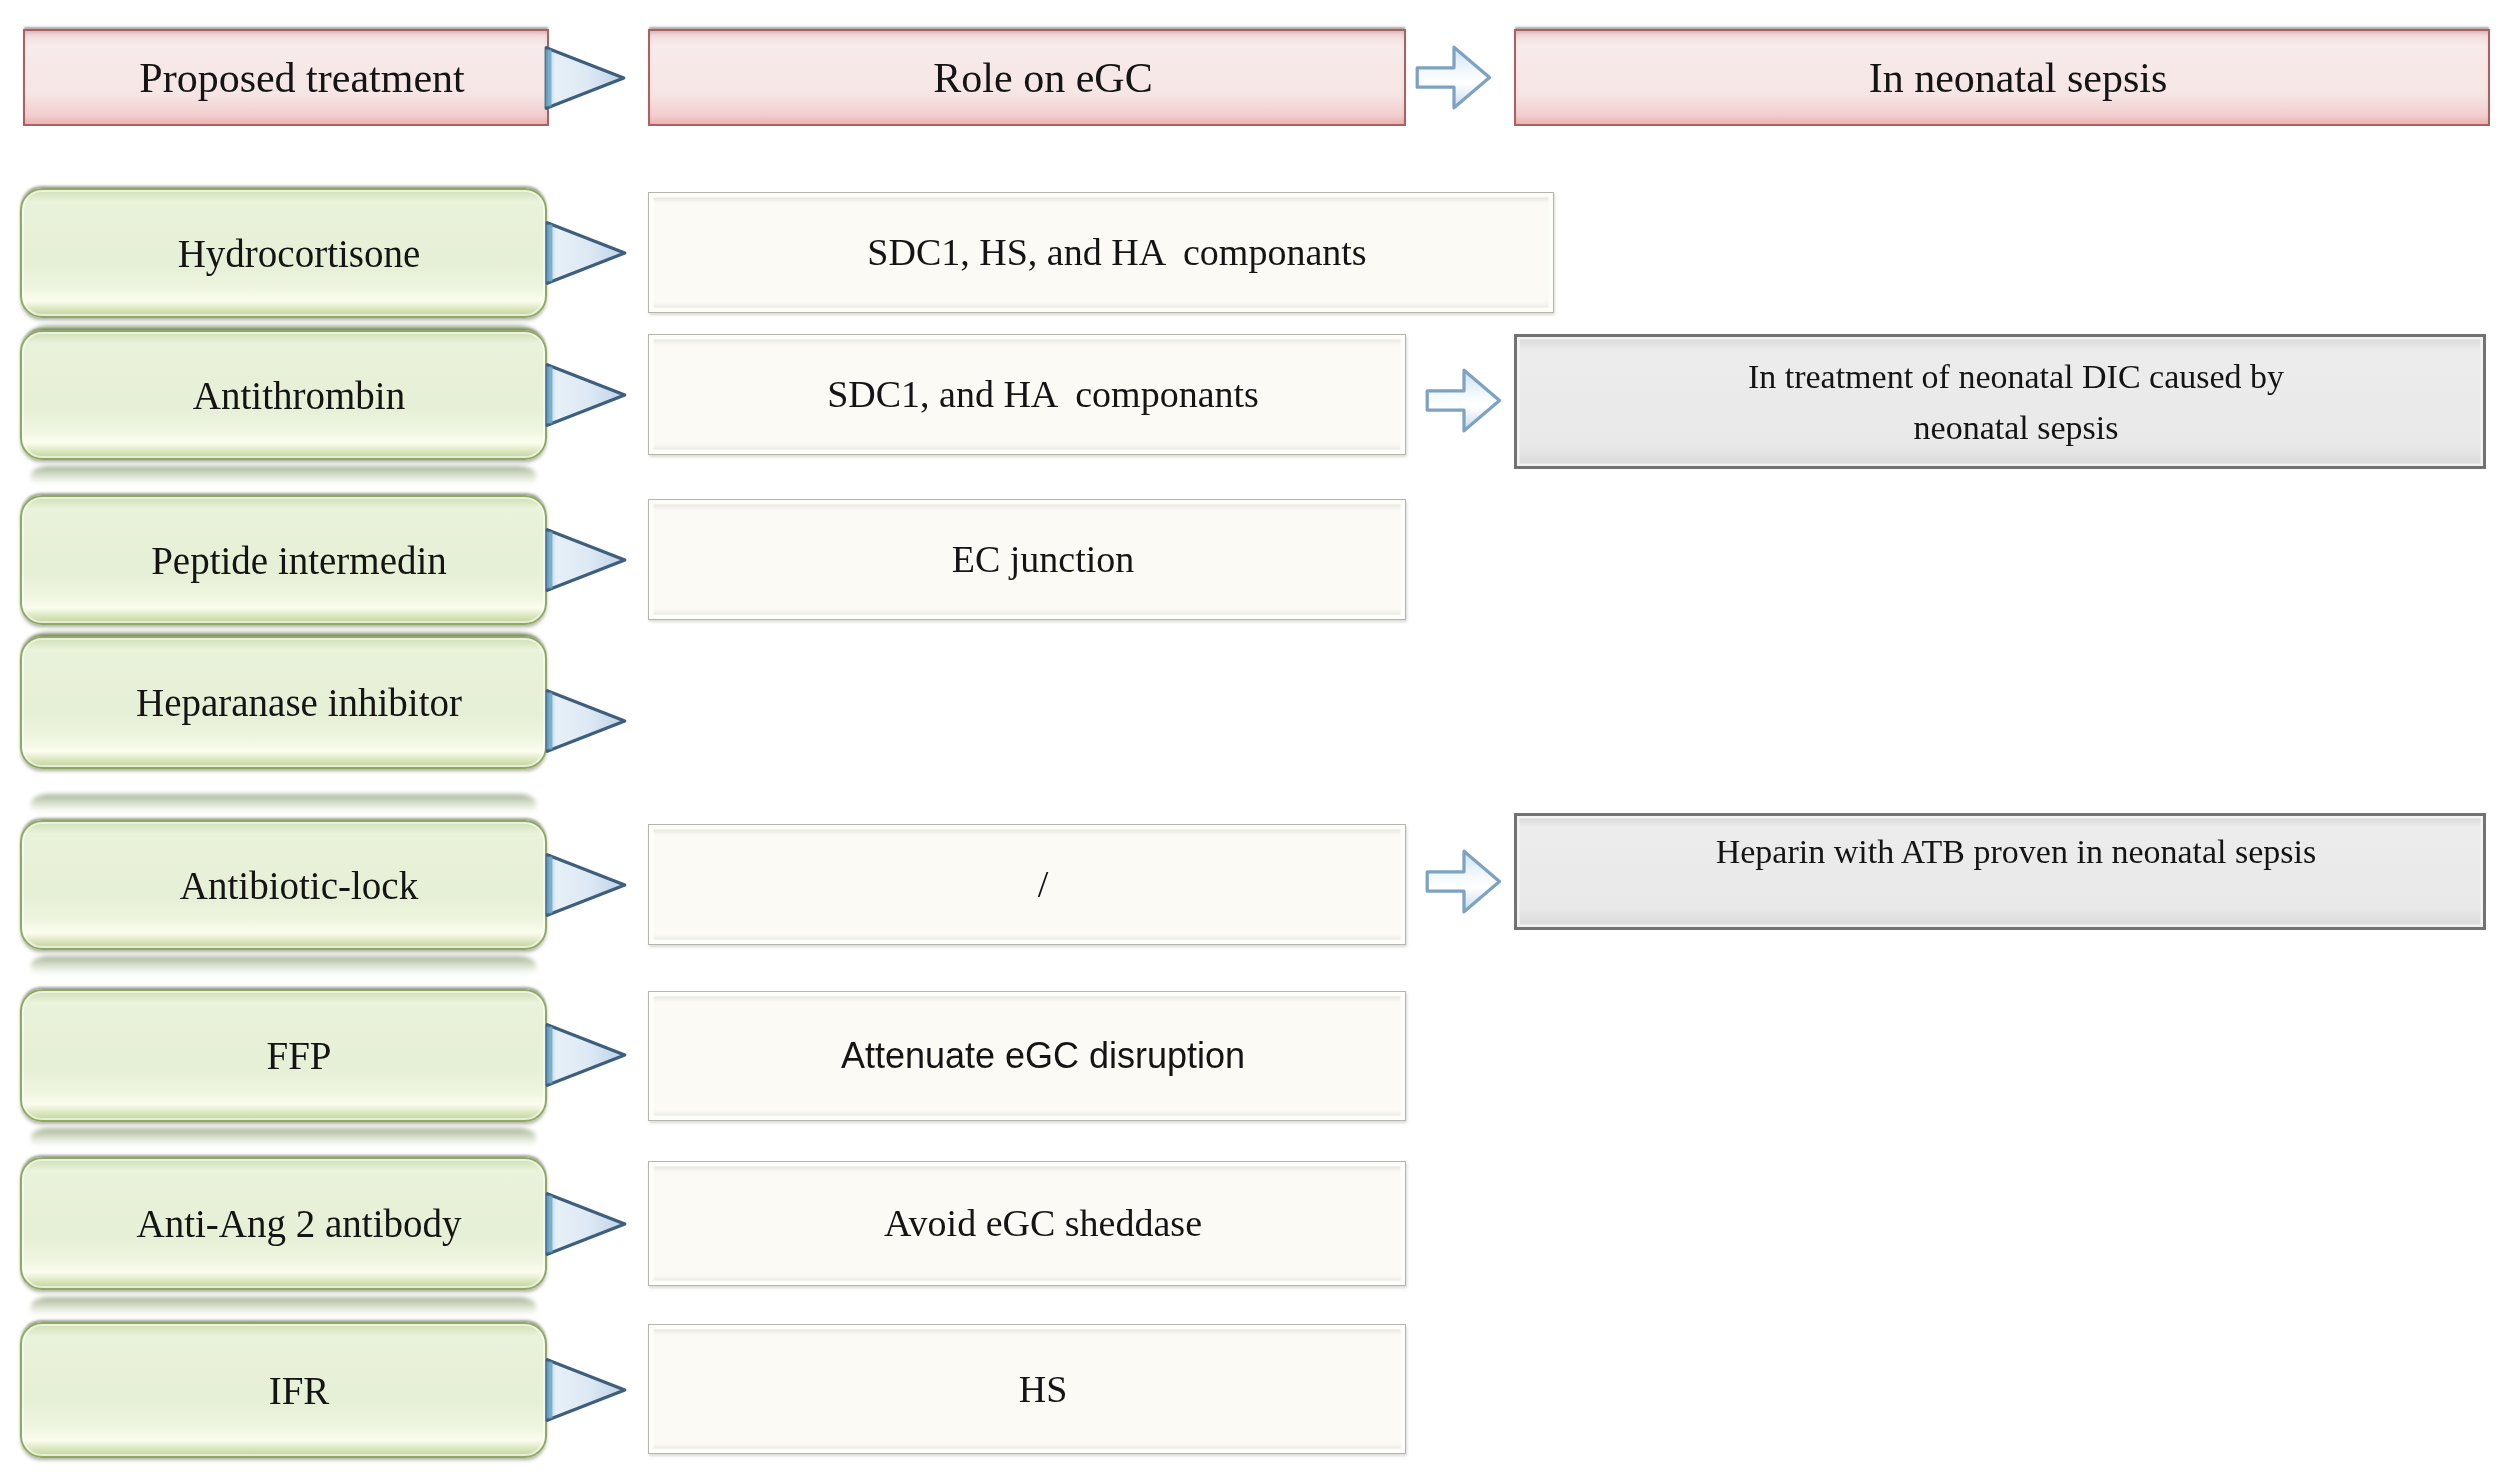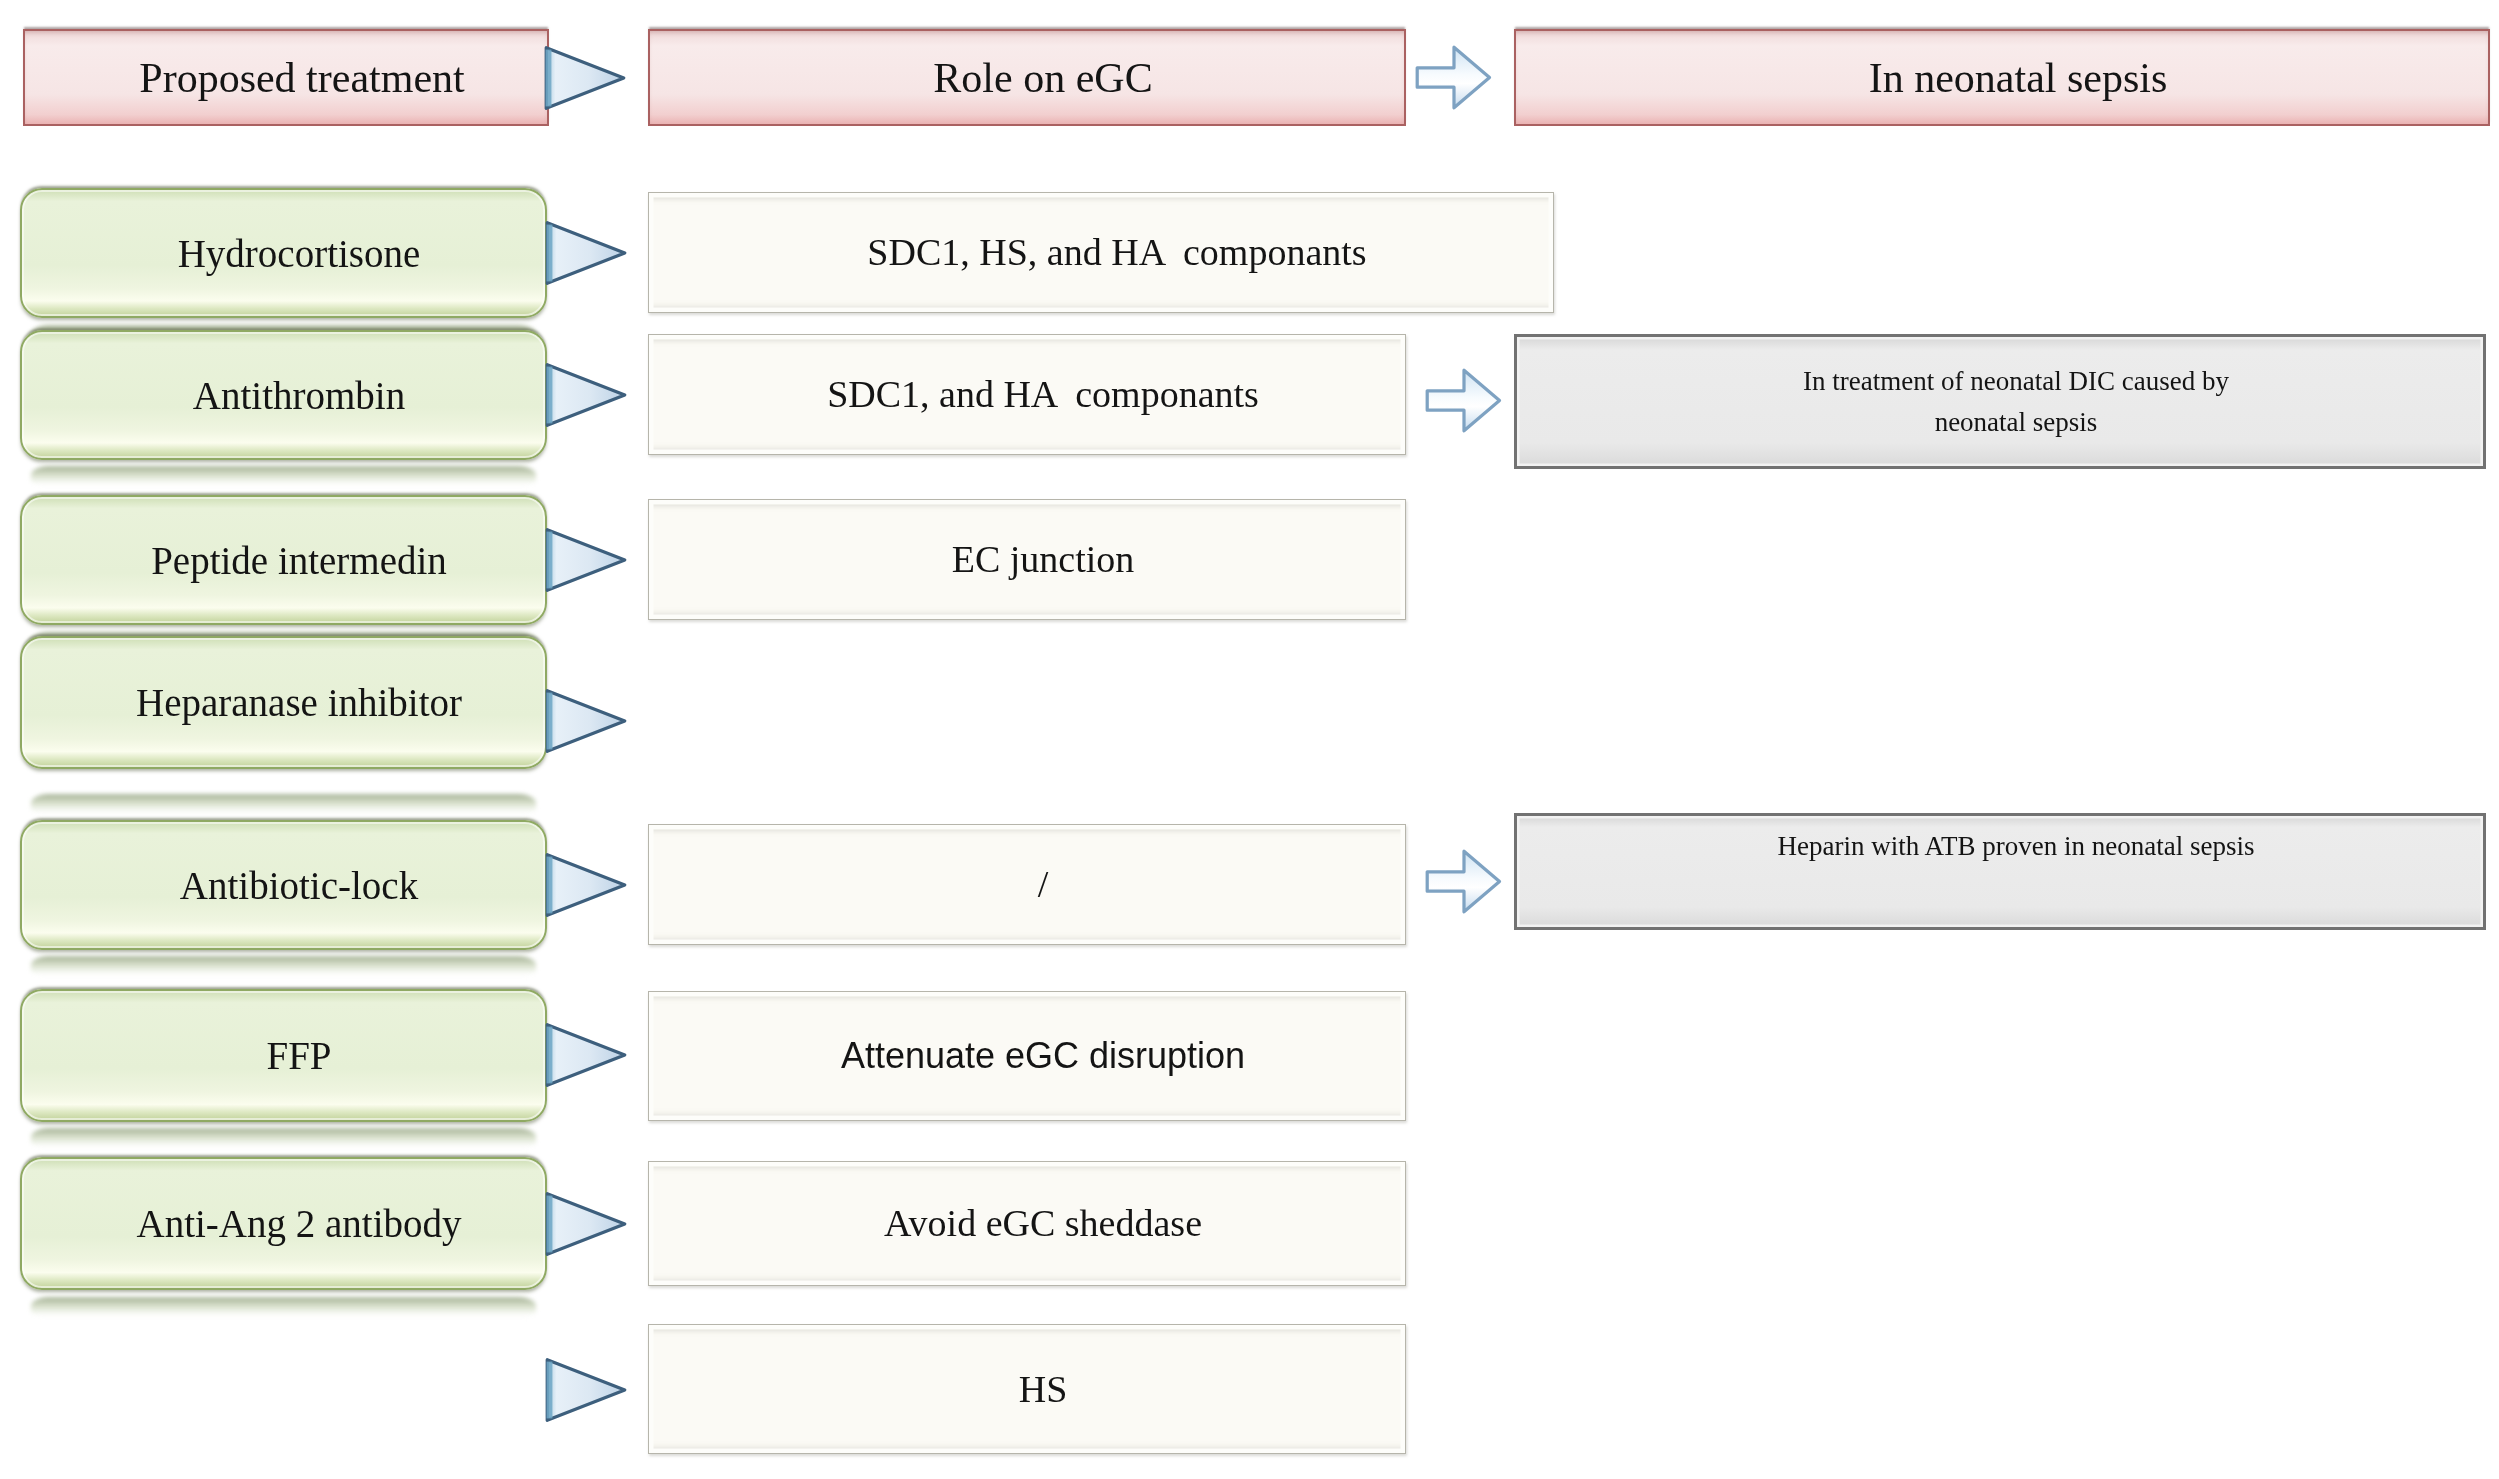--- a/index.html
+++ b/index.html
@@ -58,21 +58,21 @@
                 inset 0 9px 7.8px -5.2px rgba(135, 135, 125, 0.42),
                 inset 0 -10.4px 7.8px -6.5px rgba(145, 145, 135, 0.35),
                 1.3px 1.9px 2.6px rgba(150, 150, 140, 0.35);
     font-size: 38px;
   }
   
   .gray {
     border: 3.9px solid #727272;
     background: linear-gradient(180deg, #d6d6d6 0%, #ececec 10%, #e9e9e9 82%, #dadada 100%);
     box-shadow: inset 0 0 0 2.6px #f2f2f2;
-    font-size: 27px;
+    font-size: 34px;
   }
   .gray.top-align {
     align-items: flex-start;
     padding-top: 10.4px;
   }
   .label { display: block; }
   .prewrap { white-space: pre-wrap; line-height: 1.5; }
   .sans { font-family: "Liberation Sans", "DejaVu Sans", sans-serif; font-size: 36px; text-align: center; }
   .arrow { position: absolute; z-index: 3; }
 </style>
@@ -202,20 +202,23 @@
   </div>
   <div class="reflection" style="left:31px; top:1297px; width:505px"></div>
   <svg class="arrow" style="left:544px; top:1190px" width="84" height="68" viewBox="0 0 130 104">
     <polygon points="5,5 125,52 5,99" fill="url(#triGrad)" stroke="#3d5f7d" stroke-width="5" stroke-linejoin="round"></polygon>
     <rect x="4" y="8" width="9" height="88" fill="#6fa7c6" opacity="0.85"></rect>
   </svg>
   <div class="box role" style="left:648px; top:1161px; width:758px; height:125px">
     <span class="label prewrap">Avoid eGC sheddase</span>
   </div>
 
+  <div class="box green" style="left:19.5px; top:1322px; width:527px; height:136px">
+    <span class="label">IFR</span>
+  </div>
   <svg class="arrow" style="left:544px; top:1356px" width="84" height="68" viewBox="0 0 130 104">
     <polygon points="5,5 125,52 5,99" fill="url(#triGrad)" stroke="#3d5f7d" stroke-width="5" stroke-linejoin="round"></polygon>
     <rect x="4" y="8" width="9" height="88" fill="#6fa7c6" opacity="0.85"></rect>
   </svg>
   <div class="box role" style="left:648px; top:1324px; width:758px; height:130px">
     <span class="label prewrap">HS</span>
   </div>
 
 </div>
 

